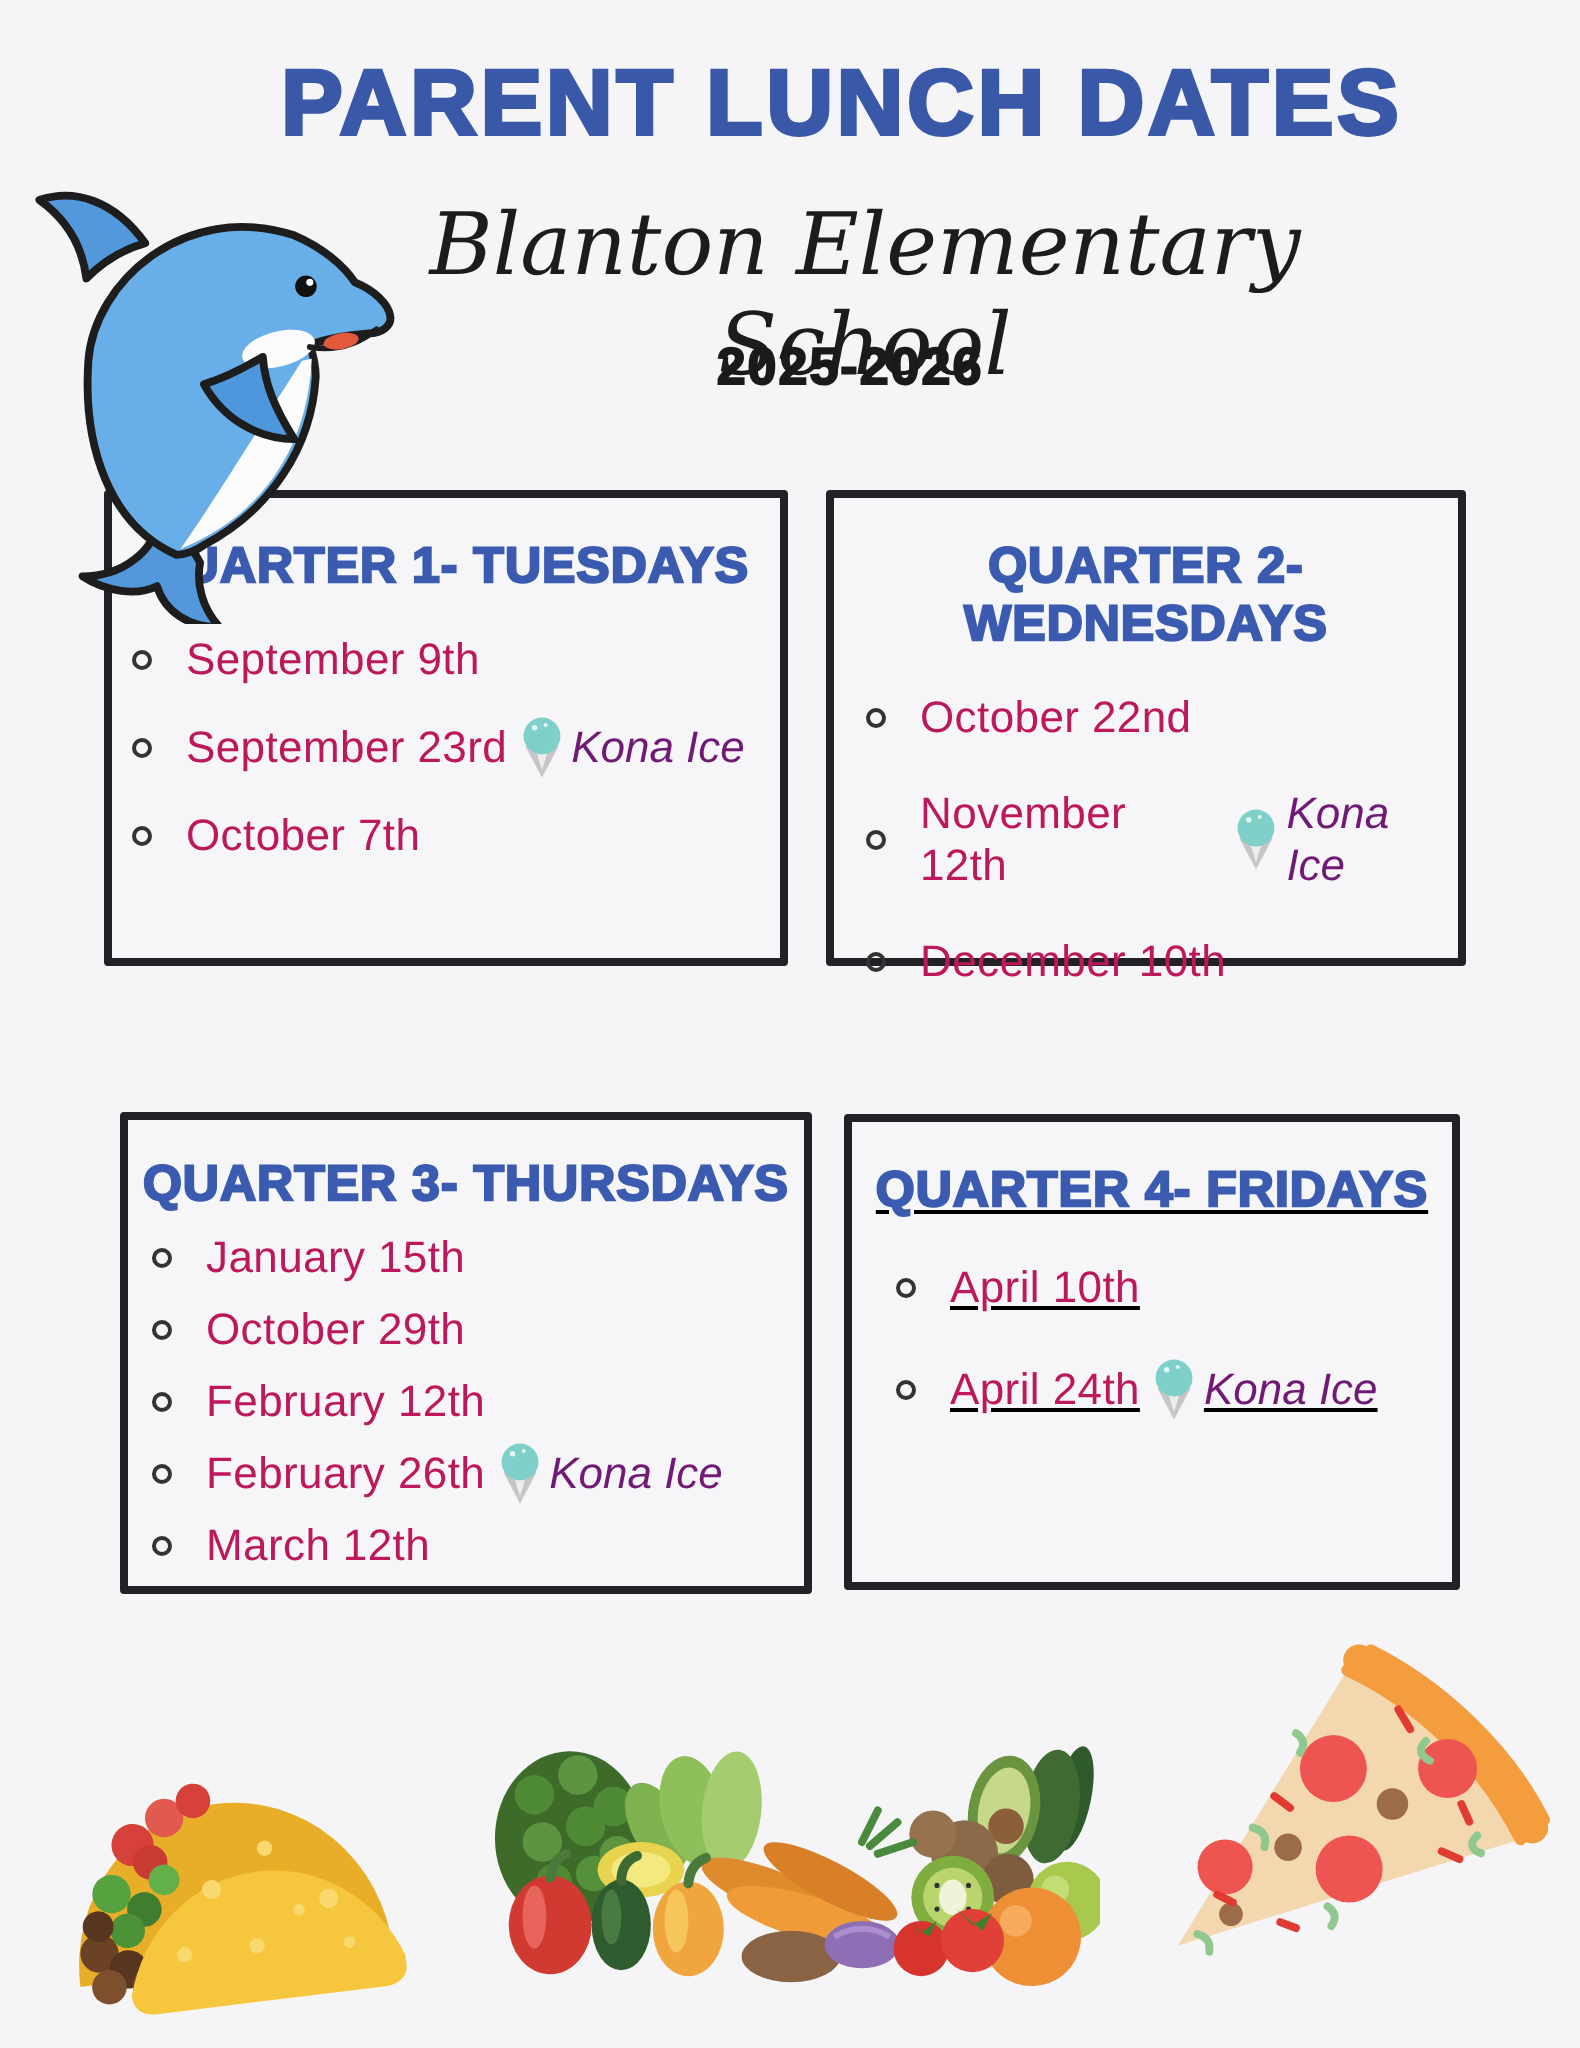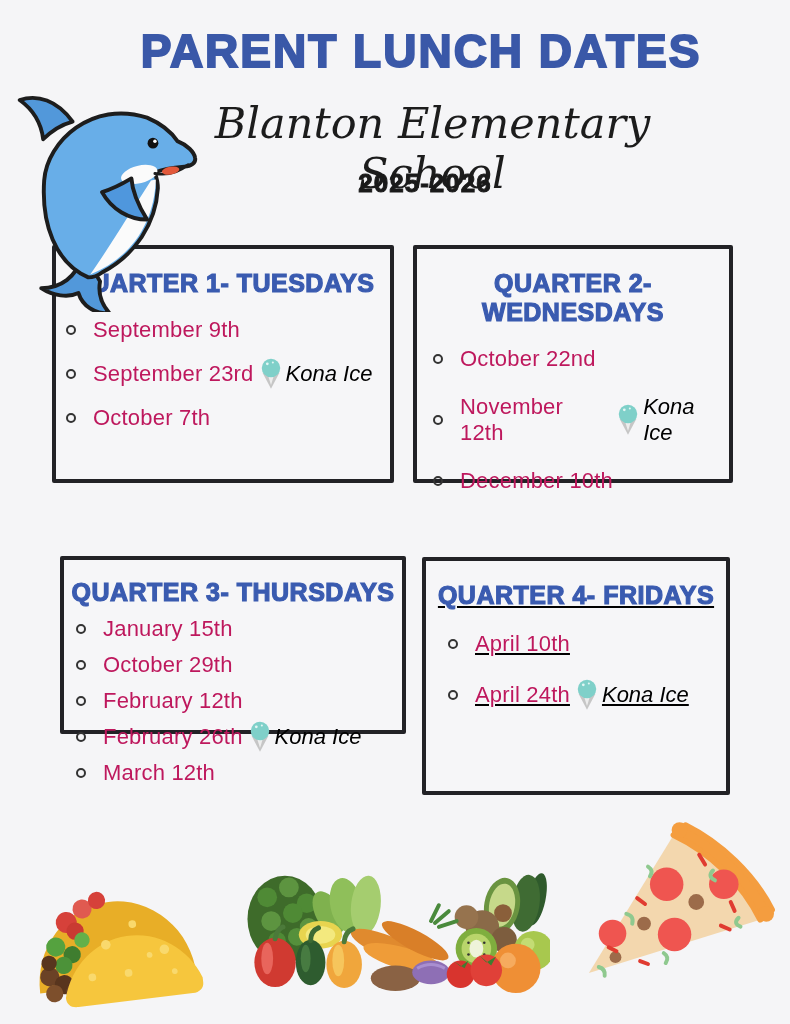--- a/index.html
+++ b/index.html
@@ -26,21 +26,21 @@
     text-align:center; font-size:26px; font-weight:700;
     color:#1a1a1a; letter-spacing:1px;
     -webkit-text-stroke:1px #1a1a1a;
   }
   .box {
     position:absolute; border:4px solid #222226; border-radius:2px;
     background:#f6f6f8; z-index:1;
   }
   .q1 { left:52px;  top:245px; width:342px; height:238px; }
   .q2 { left:413px; top:245px; width:320px; height:238px; }
-  .q3 { left:60px;  top:556px; width:346px; height:178px; }
+  .q3 { left:60px;  top:556px; width:346px; height:241px; }
   .q4 { left:422px; top:557px; width:308px; height:238px;text-decoration:underline; }
   .box h2 {
     text-align:center; color:#3a5bb0; font-size:25px; font-weight:700;
     letter-spacing:0.5px; -webkit-text-stroke:1.2px #3a5bb0;
   }
   .q1 h2 { margin-top:20px; } .q2 h2 { margin-top:20px; }
   .q3 h2 { margin-top:18px; } .q4 h2 { margin-top:20px; }
   .dates { list-style:none; }
   .q1 .dates { margin-top:16px; padding-left:10px; }
   .q2 .dates { margin-top:16px; padding-left:16px; }
@@ -50,21 +50,21 @@
   .q1 .dates li + li { margin-top:12px; }
   .q2 .dates li + li { margin-top:19px; }
   .q3 .dates li + li { margin-top:4px; }
   .q4 .dates li + li { margin-top:19px;text-align:right; }
   .bullet {
     width:10px; height:10px; border:2px solid #333; border-radius:50%;
     margin-right:17px; flex:0 0 auto;
   }
   .date-text { font-size:22px; color:#be185d; letter-spacing:0.2px; }
   .kona-icon { margin-left:5px; margin-right:3px; flex:0 0 auto; }
-  .kona-label { font-size:22px; font-style:italic; color:#000000; }
+  .kona-label { font-size:22px; font-style:italic; color:#701a75; }
   .art { position:absolute; }
   .dolphin { left:4px; top:86px; width:196px; height:226px; z-index:3; }
   .taco    { left:18px; top:864px; width:192px; height:150px; }
   .veggies { left:236px; top:848px; width:314px; height:148px; }
   .pizza   { left:583px; top:822px; width:192px; height:160px; }
 </style>
 </head>
 <body>
 
 <div class="page">

